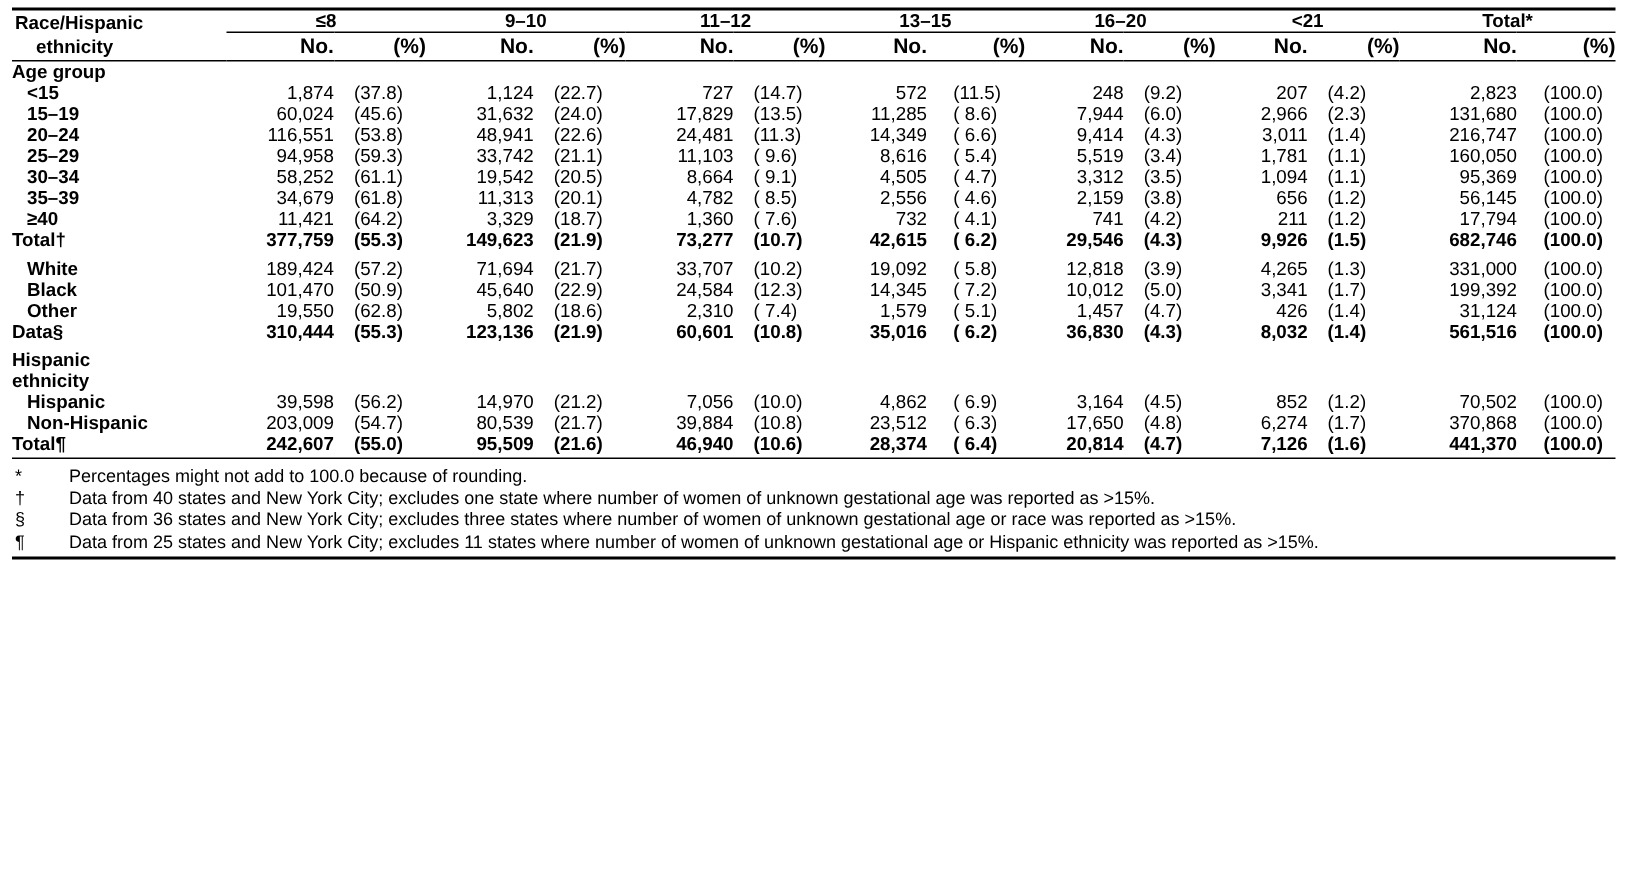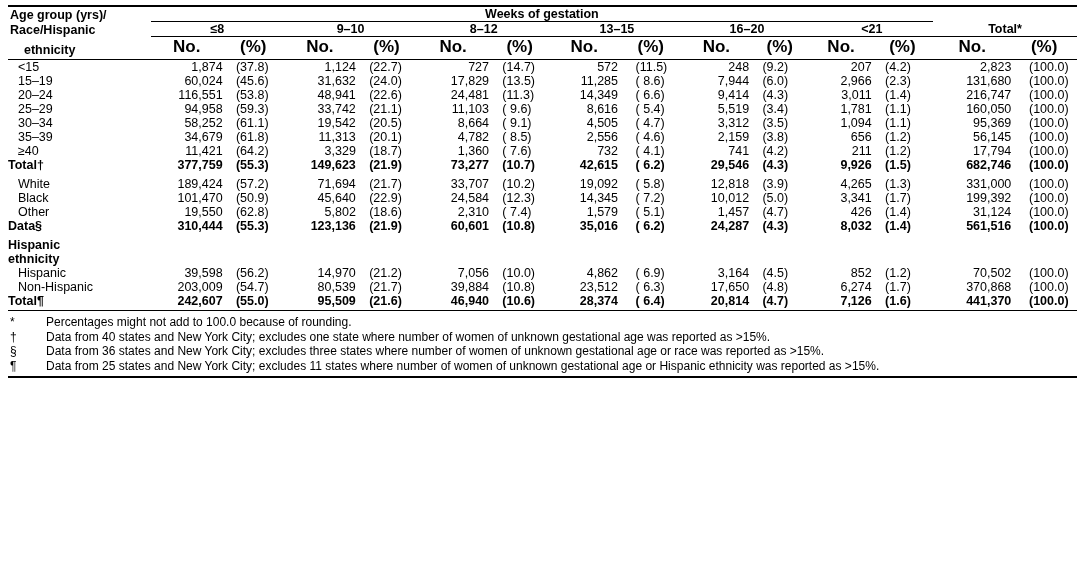--- a/index.html
+++ b/index.html
@@ -59,22 +59,22 @@
   }
   .grp-label {
     font-weight: bold;
     text-align: center;
     font-size: 12.5px;
     border-bottom: 1.5px solid #000;
     padding-bottom: 0px;
   }
   .colhdr {
     font-weight: bold;
-    text-align: center;
-    font-size: 17px;
+    text-align: right;
+    font-size: 14px;
     padding-bottom: 2px;
   }
   .rule-underhdr td {
     border-bottom: 1.5px solid #000;
     height: 2px;
   }
   .num {
     text-align: right;
     padding-right: 3px;
     font-size: 12.5px;
@@ -93,21 +93,21 @@
   .section td {
     font-weight: bold;
     font-size: 12.5px;
     padding-top: 3px;
   }
   .stub {
     text-align: left;
     padding-left: 2px;
     font-size: 12.5px;
   }
-  .stub.indent { padding-left: 10px; }
+  .stub.indent { padding-left: 10px; font-weight: bold; }
   .stub.right-lbl { text-align: left; padding-right: 6px; }
   .totrow td { font-weight: bold; }
   .rule-bottom {
     border-top: 1.5px solid #000;
     margin-top: 2px;
   }
   .footnotes {
     margin-top: 4px;
     font-size: 12px;
     line-height: 14.6px;
@@ -150,29 +150,24 @@
         <col style="width:62px">
       <col style="width:62px">
         <col style="width:58px">
       <col style="width:58px">
         <col style="width:58px">
       <col style="width:74px">
         <col style="width:62px">
     </colgroup>
     <tbody>
       <tr>
-        <td class="stub-hdr">Age group (yrs)/</td>
-        <td class="wog-label" colspan="12">Weeks of gestation</td>
-        <td colspan="2"></td>
-      </tr>
-      <tr>
         <td class="stub-hdr">Race/Hispanic</td>
         <td class="grp-label" colspan="2">≤8</td>
         <td class="grp-label" colspan="2">9–10</td>
-        <td class="grp-label" colspan="2">8–12</td>
+        <td class="grp-label" colspan="2">11–12</td>
         <td class="grp-label" colspan="2">13–15</td>
         <td class="grp-label" colspan="2">16–20</td>
         <td class="grp-label" colspan="2">&lt;21</td>
         <td class="grp-label" colspan="2">Total*</td>
       </tr>
       <tr>
         <td class="stub-hdr" style="padding-left:16px !important;">ethnicity</td>
         <td class="colhdr">No.</td>
         <td class="colhdr">(%)</td>
         <td class="colhdr">No.</td>
@@ -186,20 +181,24 @@
         <td class="colhdr">No.</td>
         <td class="colhdr">(%)</td>
         <td class="colhdr">No.</td>
         <td class="colhdr">(%)</td>
       </tr>
       <tr class="rule-underhdr">
         <td colspan="15"></td>
       </tr>
     </tbody>
     <tbody id="table-body">
+        <tr class="section">
+          <td>Age group</td>
+          <td colspan="14"></td>
+        </tr>
         <tr>
           <td class="stub indent">&lt;15</td>
           <td class="num">1,874</td>
           <td class="pct"><span class="pct-inner">(37.8)</span></td>
           <td class="num">1,124</td>
           <td class="pct"><span class="pct-inner">(22.7)</span></td>
           <td class="num">727</td>
           <td class="pct"><span class="pct-inner">(14.7)</span></td>
           <td class="num">572</td>
           <td class="pct"><span class="pct-inner">(11.5)</span></td>
@@ -386,21 +385,21 @@
         <tr class="totrow">
           <td class="stub right-lbl">Data§</td>
           <td class="num">310,444</td>
           <td class="pct"><span class="pct-inner">(55.3)</span></td>
           <td class="num">123,136</td>
           <td class="pct"><span class="pct-inner">(21.9)</span></td>
           <td class="num">60,601</td>
           <td class="pct"><span class="pct-inner">(10.8)</span></td>
           <td class="num">35,016</td>
           <td class="pct"><span class="pct-inner">( 6.2)</span></td>
-          <td class="num">24,287</td>
+          <td class="num">36,830</td>
           <td class="pct"><span class="pct-inner">(4.3)</span></td>
           <td class="num">8,032</td>
           <td class="pct"><span class="pct-inner">(1.4)</span></td>
           <td class="num">561,516</td>
           <td class="pct"><span class="pct-inner">(100.0)</span></td>
         </tr>
         <tr class="spacer-row">
           <td colspan="15"></td>
         </tr>
         <tr class="section">

